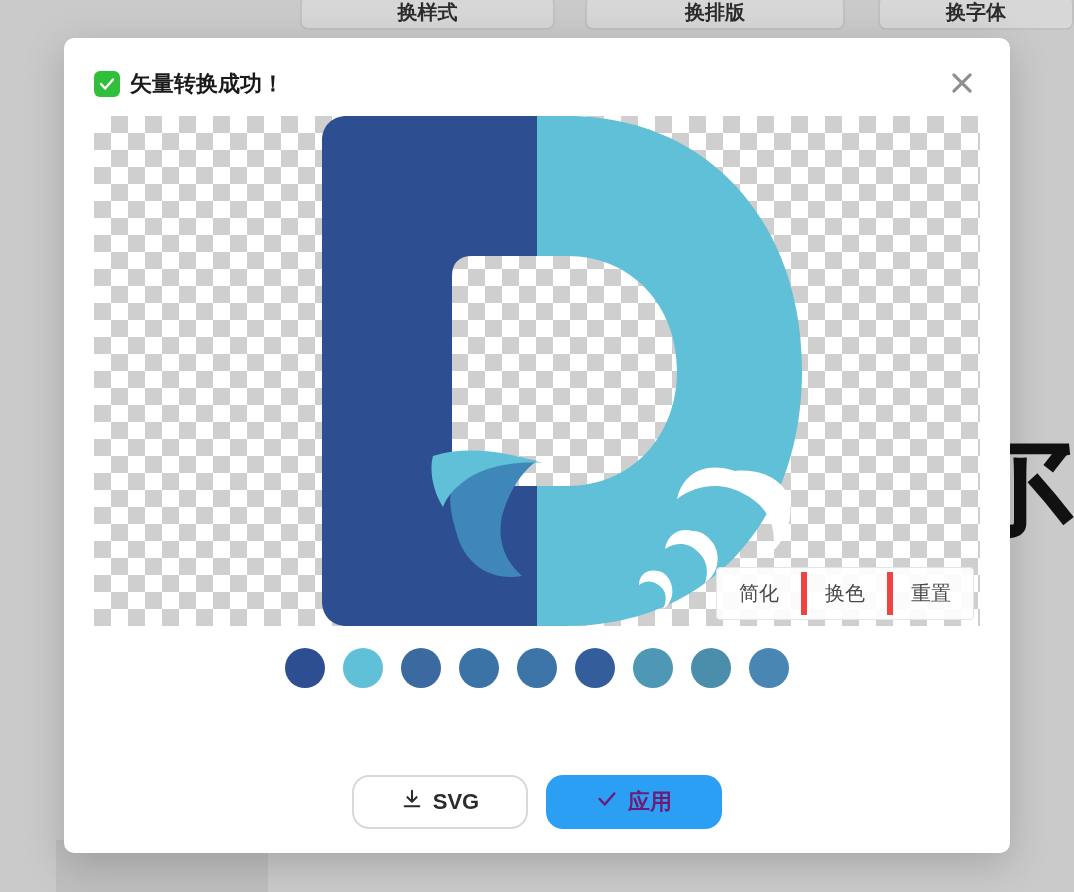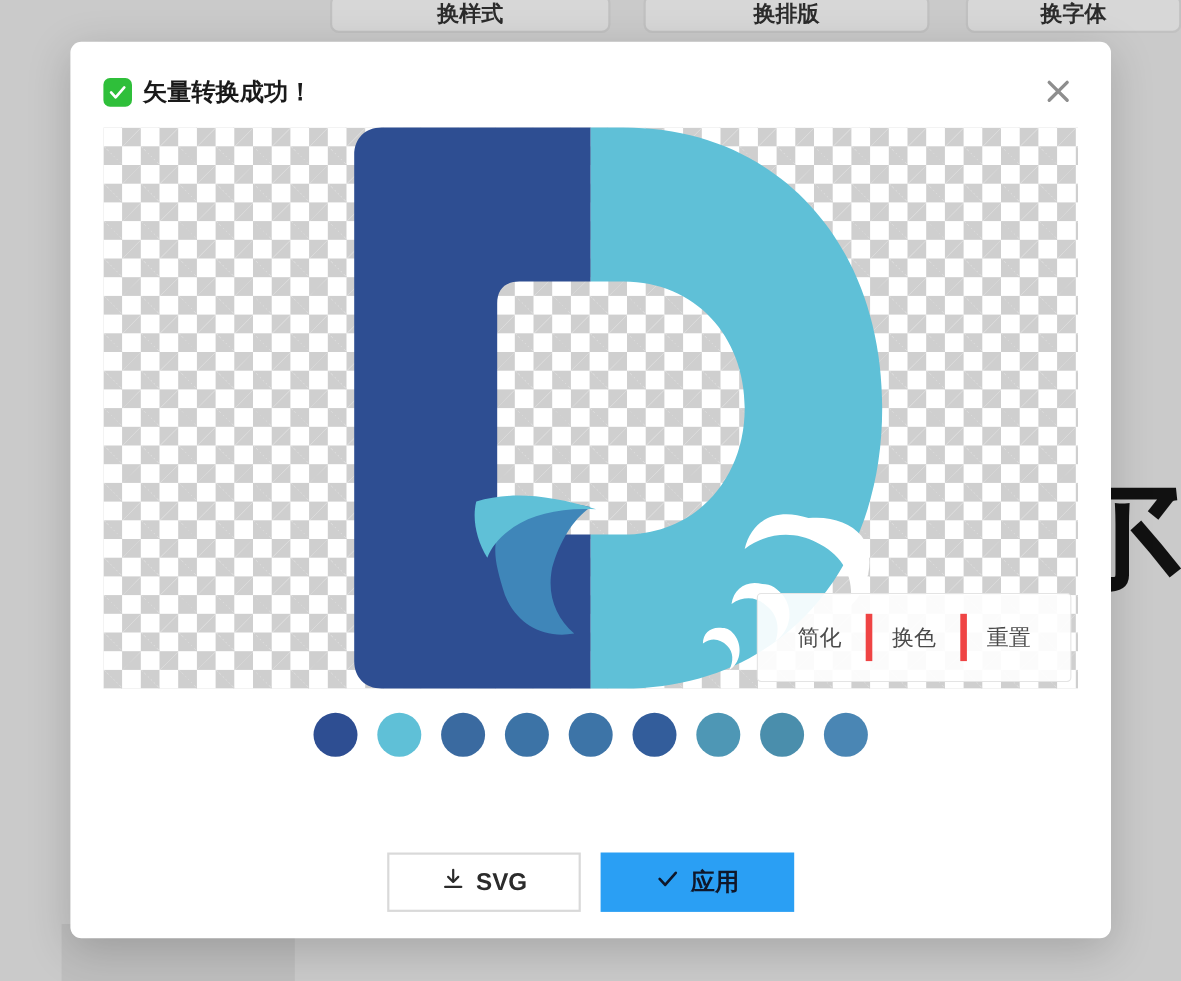--- a/index.html
+++ b/index.html
@@ -78,21 +78,21 @@
     transform: translate(-50%, -50%);
     width: 600px; height: 520px;
   }
 
   .canvas-tools {
     position: absolute; right: 6px; bottom: 6px;
     display: flex; gap: 4px;
     background: rgba(255,255,255,0.92);
     border: 1px solid #e4e4e4;
     border-radius: 4px;
-    padding: 18px;
+    padding: 4px;
     margin-left: 13px;
   }
   .canvas-tools button {
     border: none; background: transparent;
     font-size: 20px; color: #4a4a4a;
     padding: 8px 18px;
     cursor: pointer;
   }
   .canvas-tools button + button { border-left: 6px solid #ef4444; }
 
@@ -105,31 +105,31 @@
     border: none; cursor: pointer;
   }
 
   .footer {
     margin-top: auto;
     display: flex; gap: 18px; justify-content: center;
     padding-top: 34px;
   }
   .btn {
     height: 54px; min-width: 176px;
-    border-radius: 0;
+    border-radius: 17px;
     font-size: 22px; font-weight: 600;
     display: inline-flex; align-items: center; justify-content: center; gap: 10px;
     cursor: pointer;
   }
   .btn-outline {
     background: #fff; color: #2b2b2b;
     border: 2px solid #d9d9d9;
   }
   .btn-primary {
-    background: #2a9ff4; color: #0f172a; border: none; font-family: Liberation Mono, monospace;
+    background: #2a9ff4; color: #701a75; border: none; font-family: Liberation Mono, monospace;
   }
   .btn svg { width: 22px; height: 22px; }
 </style>
 </head>
 <body>
 
 <div class="backdrop">
   <div class="bg-pill p1">
       <span>换样式</span>
     </div>

